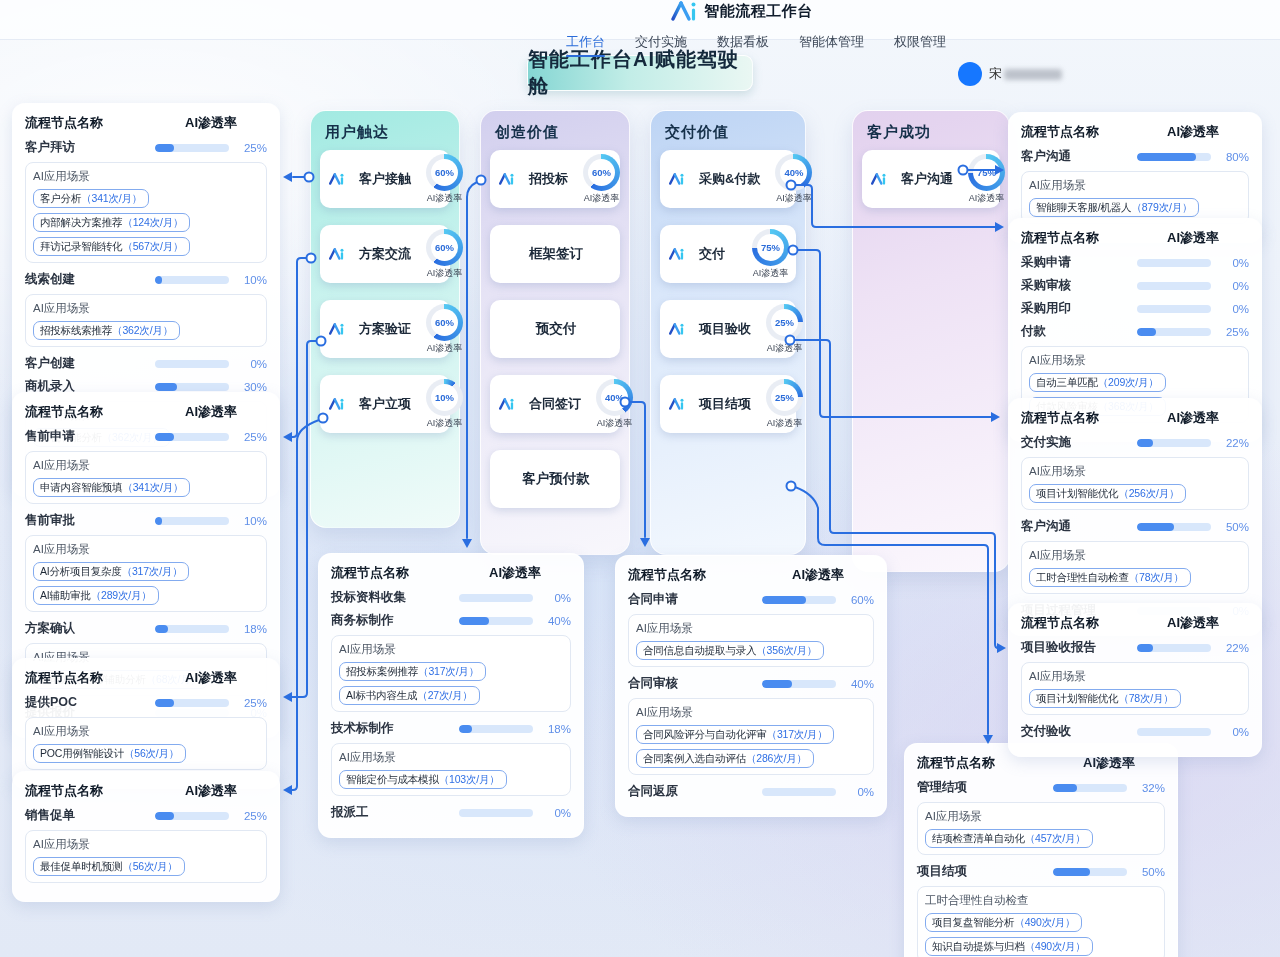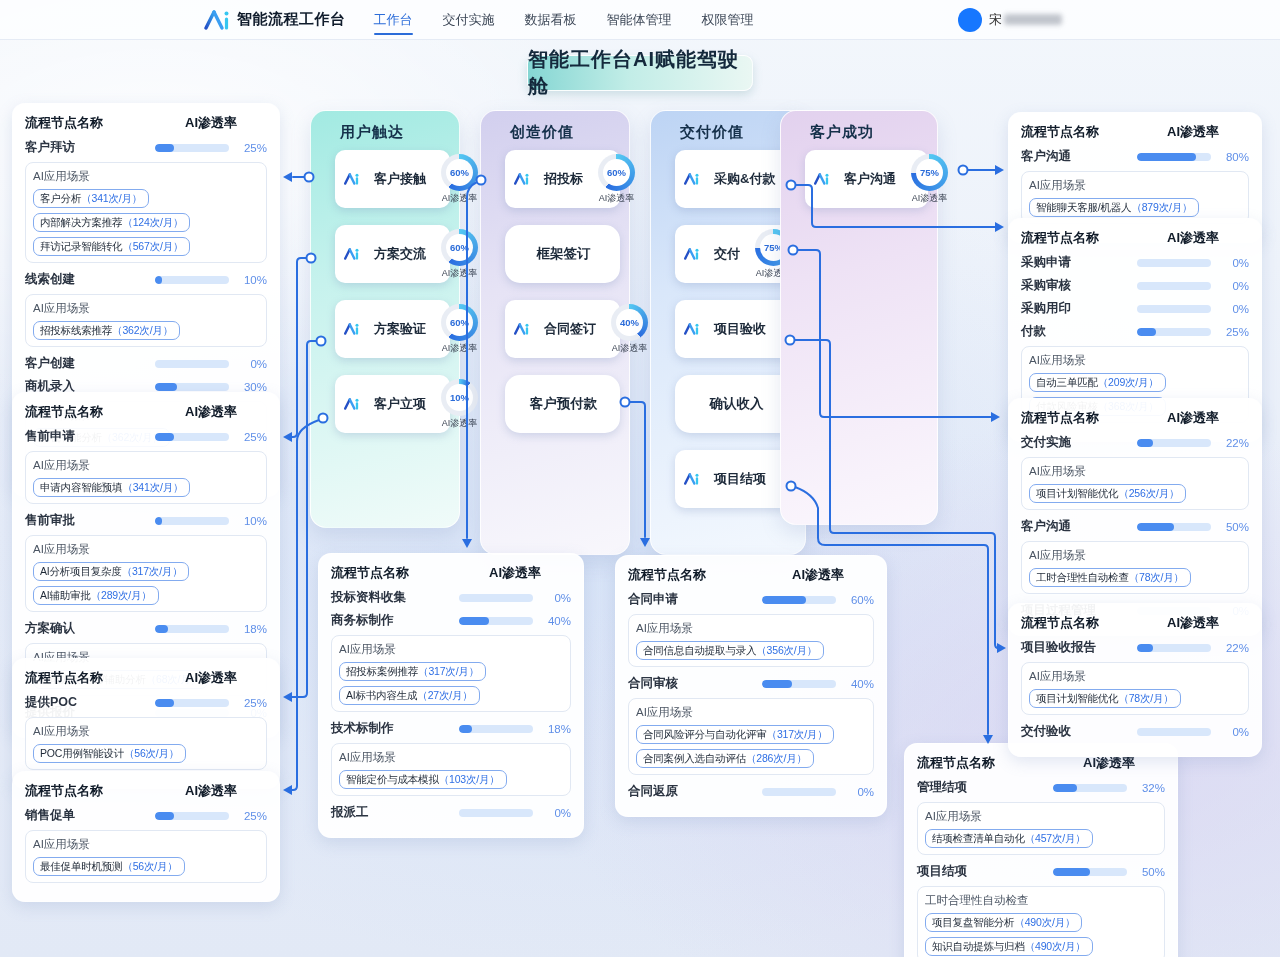--- a/index.html
+++ b/index.html
@@ -13,21 +13,21 @@
     background:
       radial-gradient(900px 520px at 86% 78%, rgba(213,206,240,.6), transparent 62%),
       radial-gradient(760px 420px at 12% 16%, rgba(255,255,255,.85), transparent 60%),
       radial-gradient(1000px 620px at 46% 58%, rgba(201,218,246,.55), transparent 66%),
       linear-gradient(180deg,#f3f7fc 0%,#e7edf8 55%,#e2e9f6 100%);
   }
   
   .topbar {
     position:absolute; left:0; top:0; width:1280px; height:40px;
     background:rgba(253,254,255,.85); display:flex; align-items:center;
-    border-bottom:1px solid rgba(226,233,244,.9); z-index:20; padding-left:204px;
+    border-bottom:1px solid rgba(226,233,244,.9); z-index:20; padding-left:204px;flex-direction:column;
   }
   .logo { display:flex; align-items:center; gap:7px; }
   .logo-text { font-size:15px; font-weight:bold; color:#101c2c; letter-spacing:.5px; }
   .nav { display:flex; gap:30px; margin-left:28px; height:40px; align-items:center; }
   .nav-item { font-size:13px; color:#3c4757; cursor:pointer; position:relative; height:40px; line-height:40px; }
   .nav-item.active { color:#2b6cd9; }
   .nav-item.active::after { content:""; position:absolute; left:0; right:0; bottom:5px; height:2px; border-radius:2px; background:#2b6cd9; }
   .userbox { margin-left:auto; margin-right:218px; display:flex; align-items:center; gap:7px; }
   .avatar { width:24px; height:24px; border-radius:50%; background:#1677ff; }
   .username { font-size:13px; color:#333; display:flex; align-items:center; gap:2px; }
@@ -36,40 +36,40 @@
   .banner {
     position:absolute; left:527px; top:55px; width:226px; height:36px; z-index:15;
     border-radius:9px; border:1px solid rgba(255,255,255,.95);
     background:linear-gradient(90deg,#85d6d3 0%,#c2ede7 45%,#eaf7f3 100%);
     box-shadow:0 4px 10px rgba(110,160,170,.28);
     display:flex; align-items:center; justify-content:center;
     font-size:20px; font-weight:bold; color:#14293c; letter-spacing:1px;
   }
   
   .stage {
-    position:absolute; border-radius:16px; padding:10px 9px 9px 24px;
+    position:absolute; border-radius:16px; padding:10px 9px 9px 9px;
     border:1.5px solid rgba(255,255,255,.85);
     box-shadow:0 8px 20px rgba(110,135,185,.18); z-index:2;
   }
   .stage-title { font-size:15px; font-weight:bold; color:#15304a; padding:2px 5px 8px 5px; letter-spacing:1px; }
   .stage.s0 { left:310px; top:110px; width:150px; height:418px;
     background:linear-gradient(165deg,#a2eae2 0%,#c6f2ed 38%,#f0fbf9 100%); }
   .stage.s1 { left:480px; top:110px; width:150px; height:445px;
     background:linear-gradient(165deg,#d2cfee 0%,#e6e3f5 38%,#f8f7fc 100%); }
   .stage.s2 { left:650px; top:110px; width:156px; height:445px;
     background:linear-gradient(165deg,#bdd4f4 0%,#d9e7fa 38%,#f3f8fe 100%); }
-  .stage.s3 { left:780px; top:110px; width:158px; height:415px;
+  .stage.s3 { left:852px; top:110px; width:158px; height:462px;
     background:linear-gradient(165deg,#e2d1ee 0%,#eee2f5 38%,#fbf7fd 100%); }
   .node {
     height:58px; margin-bottom:17px; background:#fff; border-radius:10px;
     box-shadow:0 3px 8px rgba(120,140,185,.28);
     display:flex; align-items:center; gap:15px; padding:5px 7px 5px 9px; cursor:pointer;
   }
   .node-label { font-size:13px; font-weight:bold; color:#1d2a3a; white-space:nowrap; }
-  .node.plain { justify-content:center;border-radius:15px; }
+  .node.plain { justify-content:center; }
   .node.plain .node-label { font-size:13.5px; }
   .node-right { margin-left:auto; display:flex; flex-direction:column; align-items:center; }
   .donut { width:37px; height:37px; border-radius:50%;
     display:flex; align-items:center; justify-content:center;
     background:conic-gradient(#55c8f2 0%, #2a6de0 calc(var(--p)*1%), #e9edf4 calc(var(--p)*1%)); }
   .donut span { width:27px; height:27px; border-radius:50%; background:#fff;
     display:flex; align-items:center; justify-content:center;
     font-size:9.5px; font-weight:bold; color:#2b6cd9; }
   .donut-cap { font-size:9px; color:#3c4554; margin-top:1px; }
   
@@ -238,20 +238,23 @@
           <div class="node-right">
             <div class="donut" style="--p: 60;">
               <span>60%</span>
             </div>
             <div class="donut-cap">AI渗透率</div>
           </div>
         </div>
         <div class="node plain">
           <div class="node-label">框架签订</div>
         </div>
+        <div class="node plain">
+          <div class="node-label">预交付</div>
+        </div>
         <div class="node">
           <span style="display: flex;">
             <svg width="15" height="14" viewBox="0 0 26 22">
               <path d="M2 19 L10 3" stroke="#2450c6" stroke-width="4" stroke-linecap="round" fill="none"></path>
               <path d="M10 3 L18 19" stroke="#3b9ef2" stroke-width="4" stroke-linecap="round" fill="none"></path>
               <path d="M22.5 10 L22.5 19" stroke="#35c6f0" stroke-width="4" stroke-linecap="round" fill="none"></path>
               <circle cx="22.5" cy="4.5" r="2.6" fill="#35c6f0"></circle>
             </svg>
           </span>
           <div class="node-label">合同签订</div>
@@ -311,23 +314,20 @@
               <circle cx="22.5" cy="4.5" r="2.6" fill="#35c6f0"></circle>
             </svg>
           </span>
           <div class="node-label">项目验收</div>
           <div class="node-right">
             <div class="donut" style="--p: 25;">
               <span>25%</span>
             </div>
             <div class="donut-cap">AI渗透率</div>
           </div>
-        </div>
-        <div class="node plain">
-          <div class="node-label">确认收入</div>
         </div>
         <div class="node">
           <span style="display: flex;">
             <svg width="15" height="14" viewBox="0 0 26 22">
               <path d="M2 19 L10 3" stroke="#2450c6" stroke-width="4" stroke-linecap="round" fill="none"></path>
               <path d="M10 3 L18 19" stroke="#3b9ef2" stroke-width="4" stroke-linecap="round" fill="none"></path>
               <path d="M22.5 10 L22.5 19" stroke="#35c6f0" stroke-width="4" stroke-linecap="round" fill="none"></path>
               <circle cx="22.5" cy="4.5" r="2.6" fill="#35c6f0"></circle>
             </svg>
           </span>

